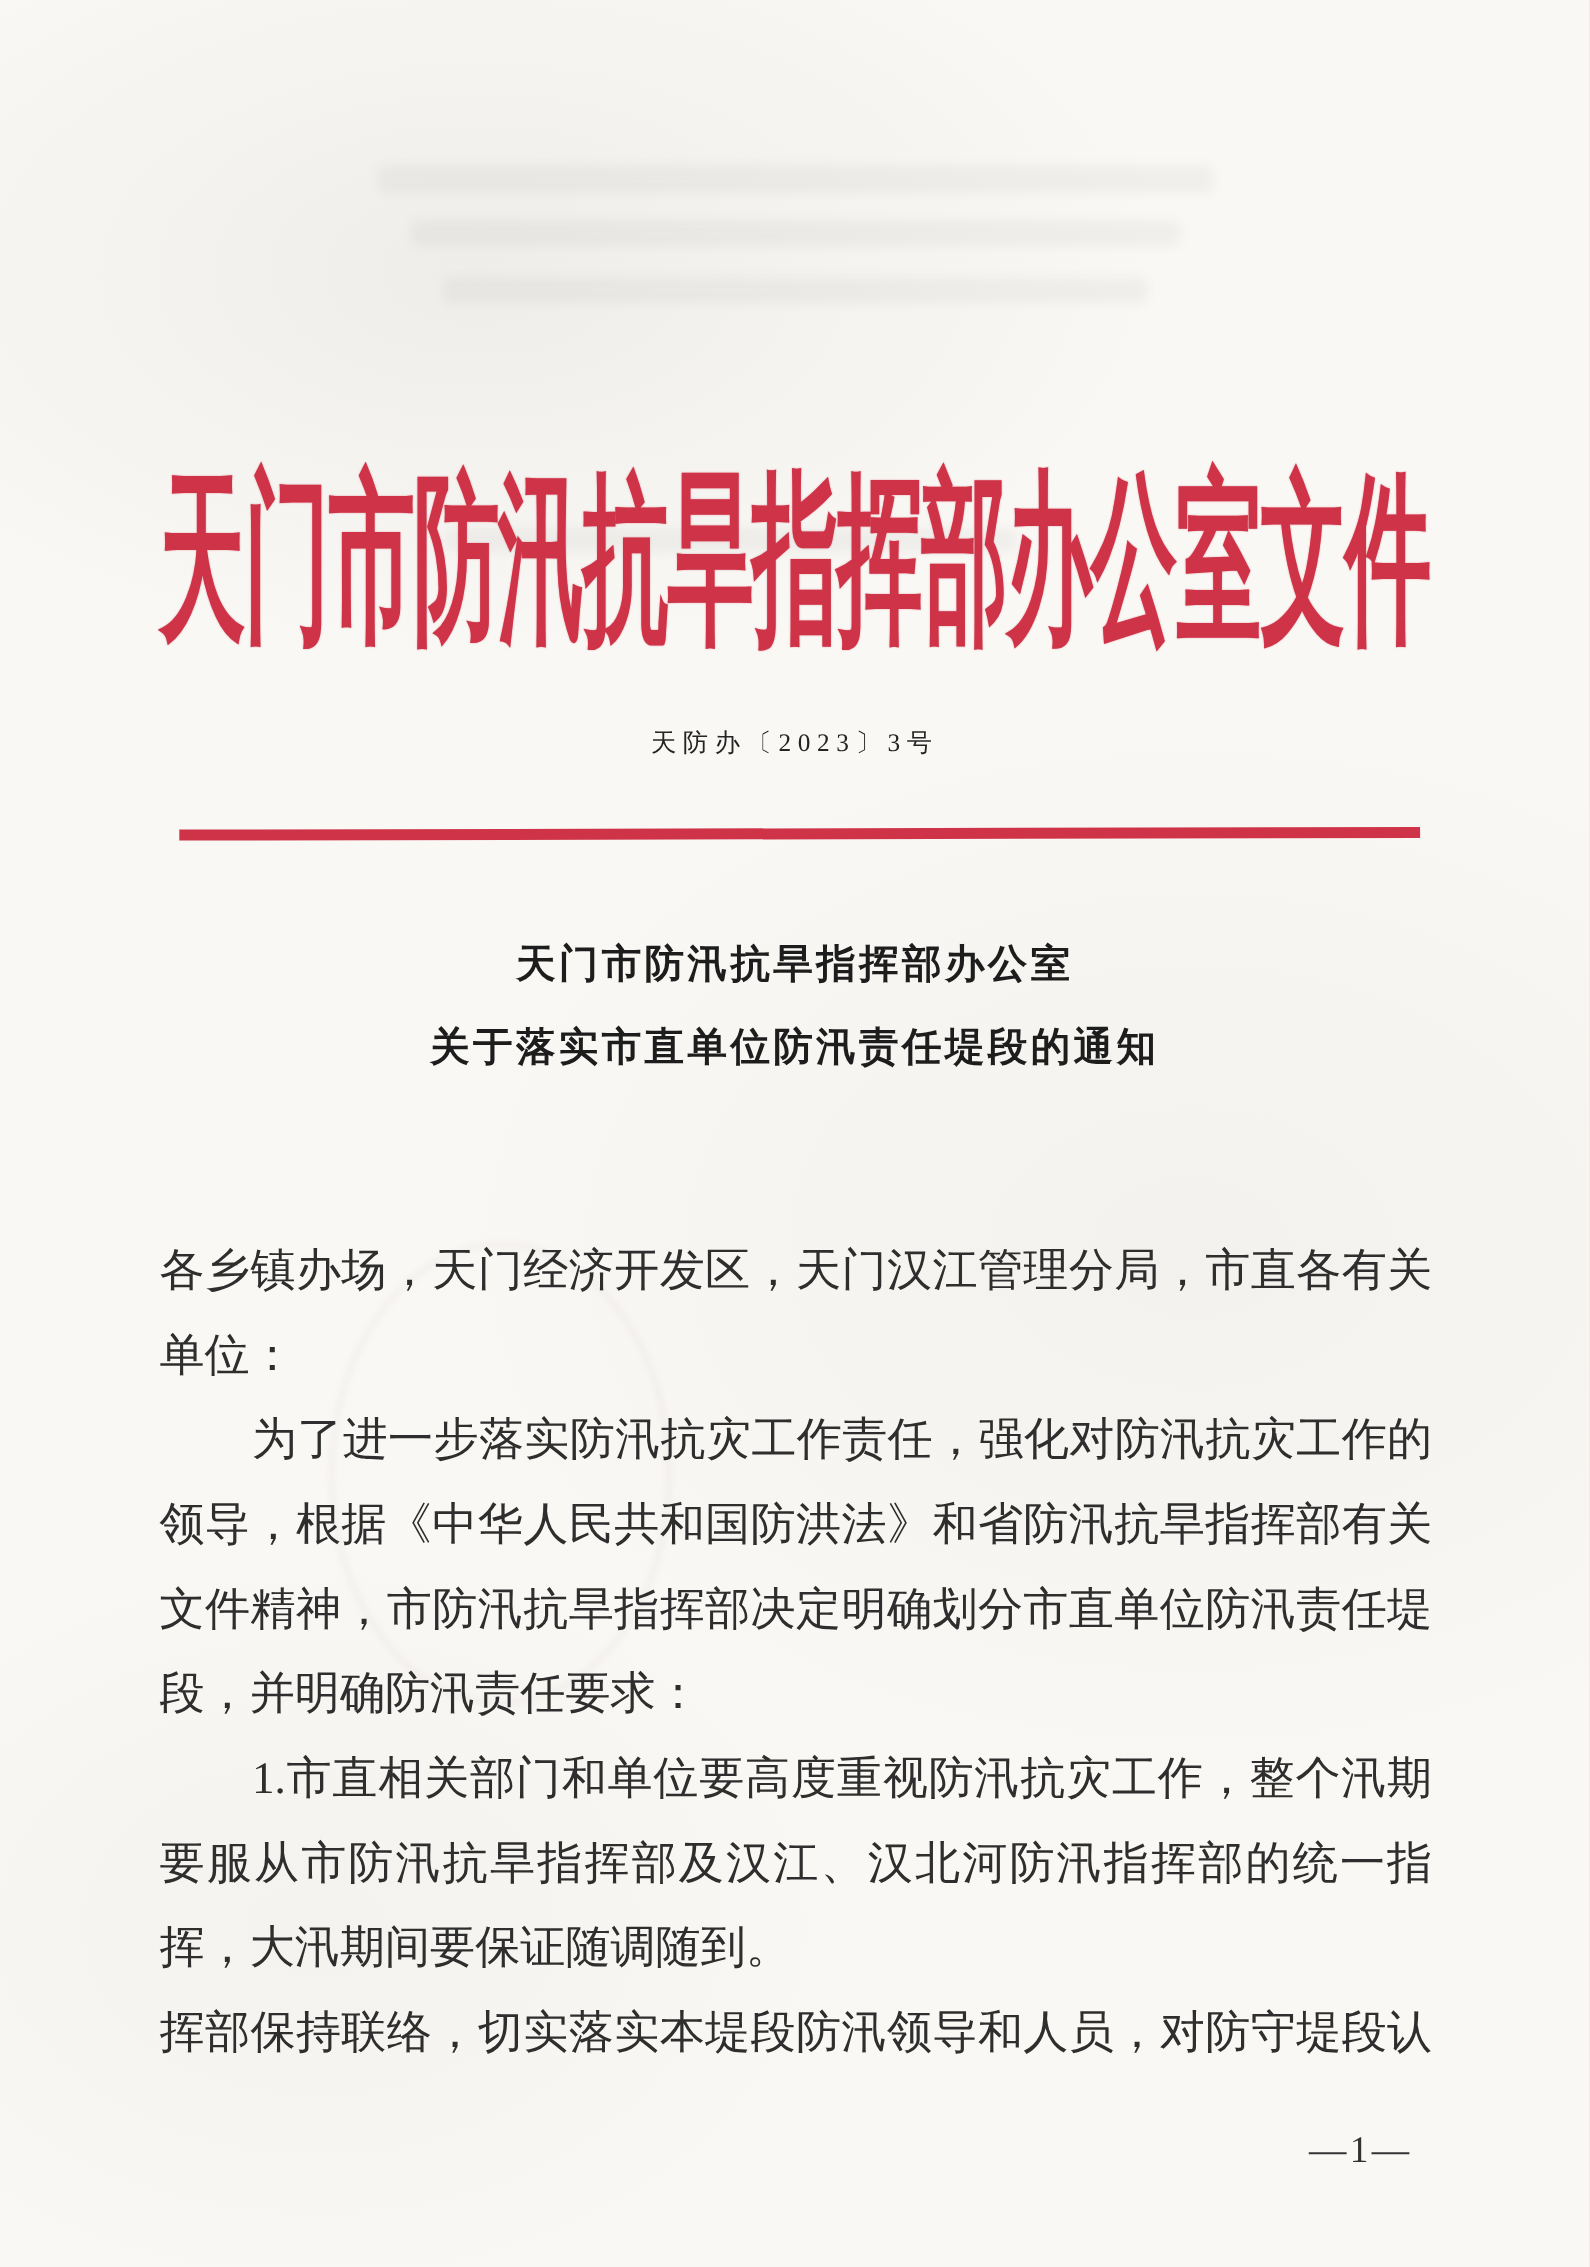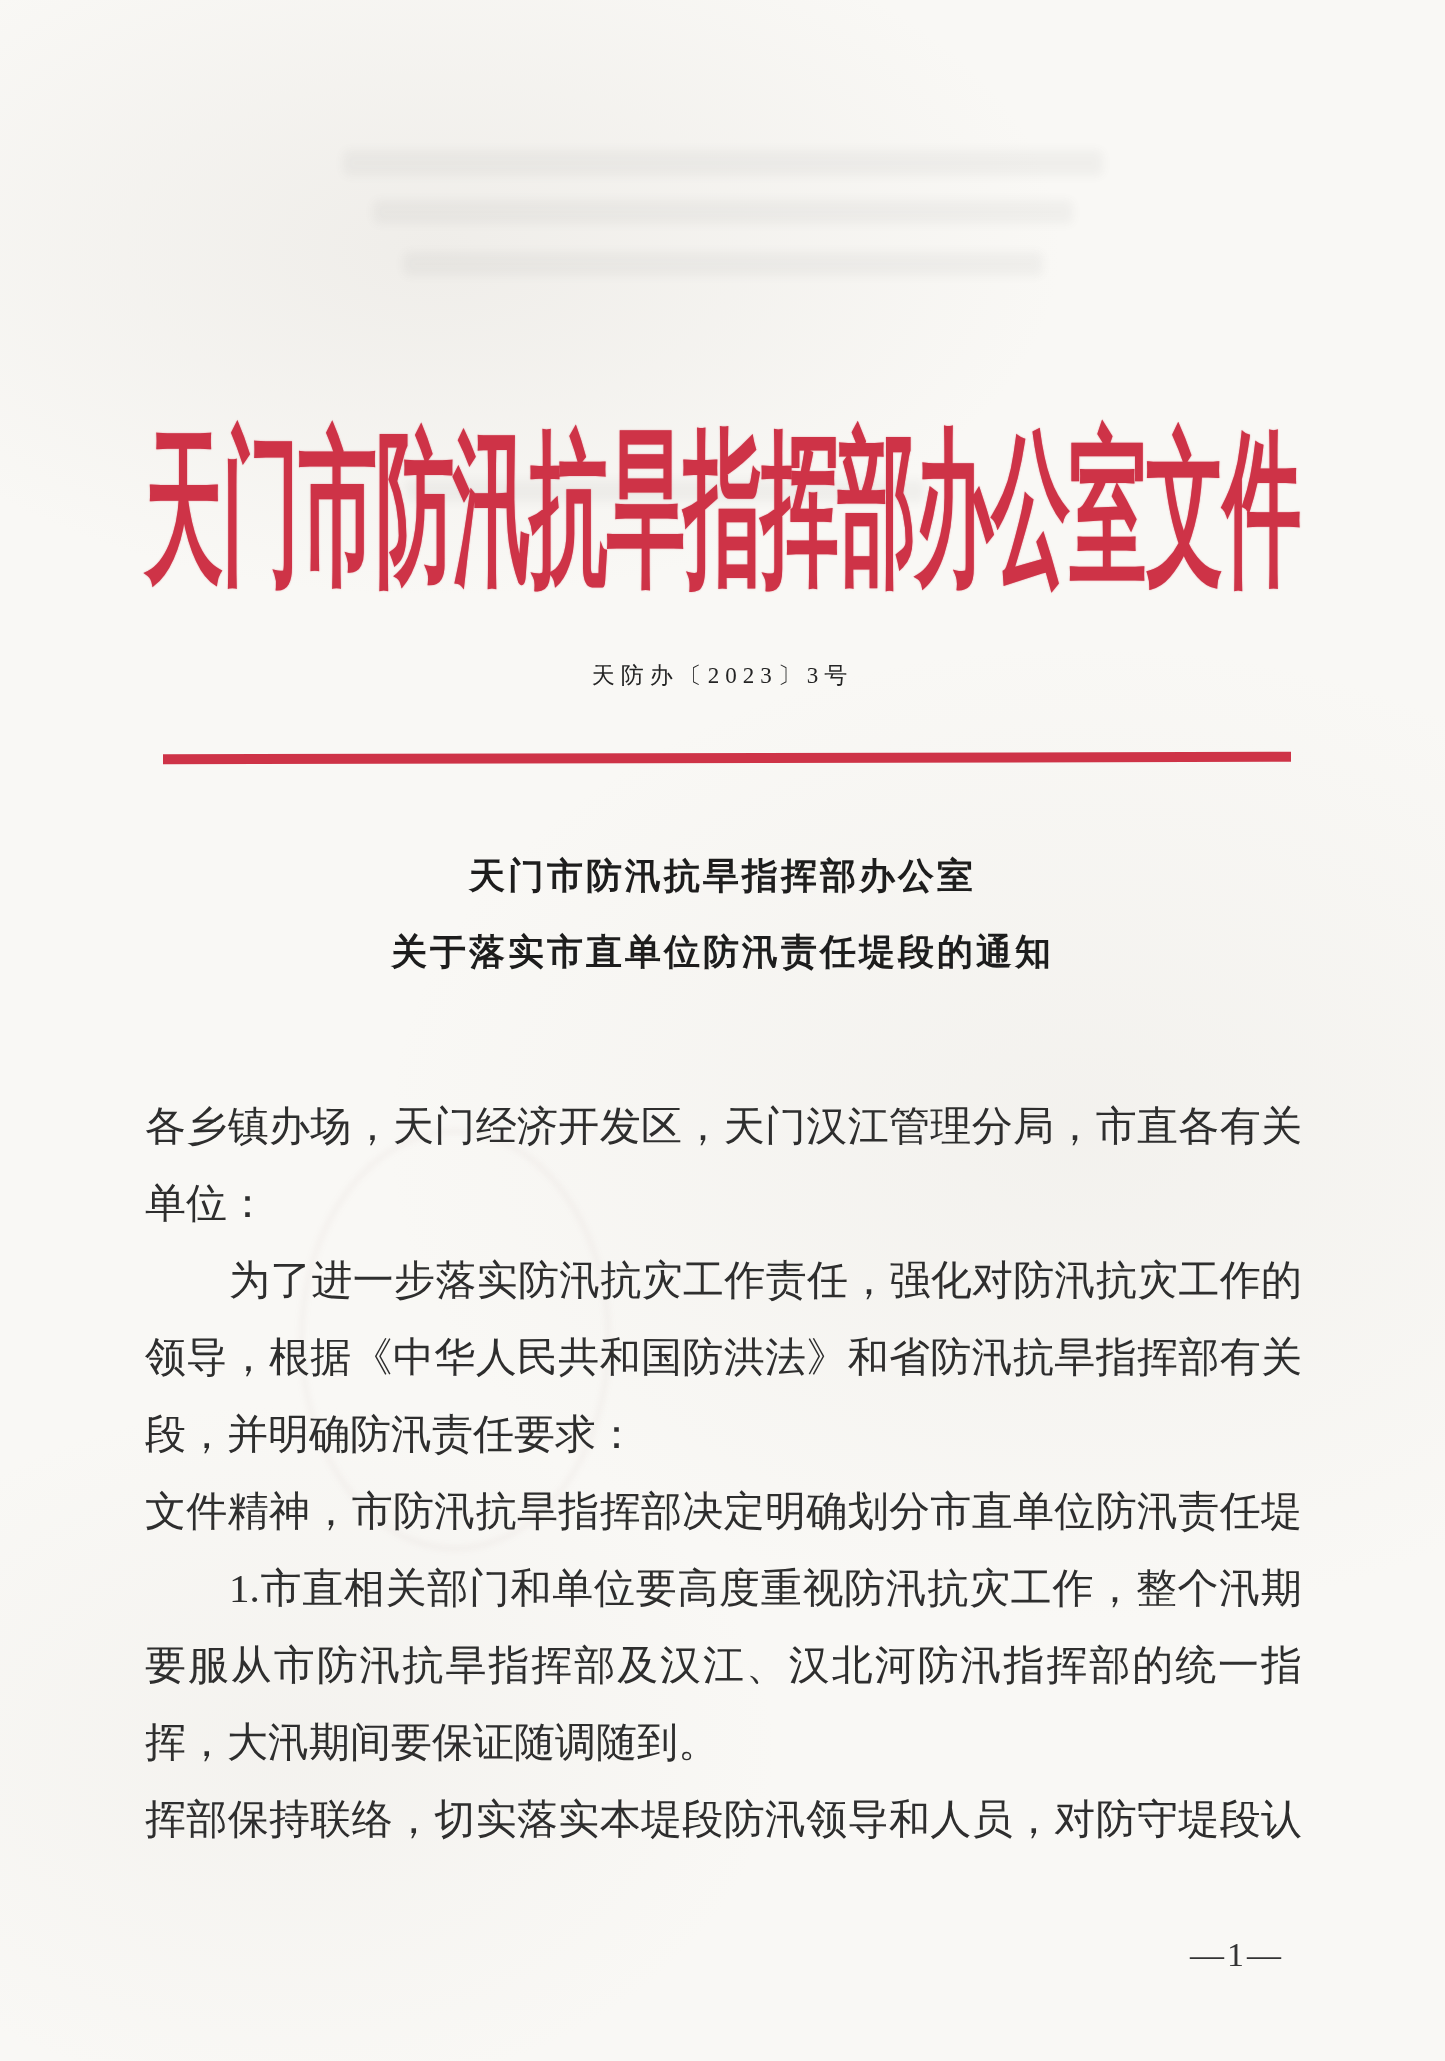--- a/index.html
+++ b/index.html
@@ -94,21 +94,21 @@
     text-align: center;
     font-weight: bold;
     font-size: 36px;
     line-height: 76px;
     letter-spacing: 3px;
     color: #1d1d1d;
   }
 
   .body-text {
     position: absolute;
-    top: 1088px;
+    top: 1116px;
     left: 145px;
     width: 1157px;
     font-size: 41px;
     color: #2e2e2e;
   }
   .body-text .line {
     height: 77px;
     line-height: 77px;
     white-space: nowrap;
   }
@@ -150,22 +150,22 @@
   <div class="doc-title">
     <div>天门市防汛抗旱指挥部办公室</div>
     <div>关于落实市直单位防汛责任堤段的通知</div>
   </div>
 
   <div class="body-text">
     <div class="line fill">各乡镇办场，天门经济开发区，天门汉江管理分局，市直各有关</div>
     <div class="line">单位：</div>
     <div class="line fill indent">为了进一步落实防汛抗灾工作责任，强化对防汛抗灾工作的</div>
     <div class="line fill">领导，根据《中华人民共和国防洪法》和省防汛抗旱指挥部有关</div>
+    <div class="line fill">文件精神，市防汛抗旱指挥部决定明确划分市直单位防汛责任堤</div>
     <div class="line">段，并明确防汛责任要求：</div>
-    <div class="line fill">文件精神，市防汛抗旱指挥部决定明确划分市直单位防汛责任堤</div>
     <div class="line fill indent">1.市直相关部门和单位要高度重视防汛抗灾工作，整个汛期</div>
     <div class="line fill">要服从市防汛抗旱指挥部及汉江、汉北河防汛指挥部的统一指</div>
     <div class="line">挥，大汛期间要保证随调随到。</div>
     <div class="line fill">挥部保持联络，切实落实本堤段防汛领导和人员，对防守堤段认</div>
   </div>
 
   <div class="page-number">—1—</div>
 
 </div>
 

